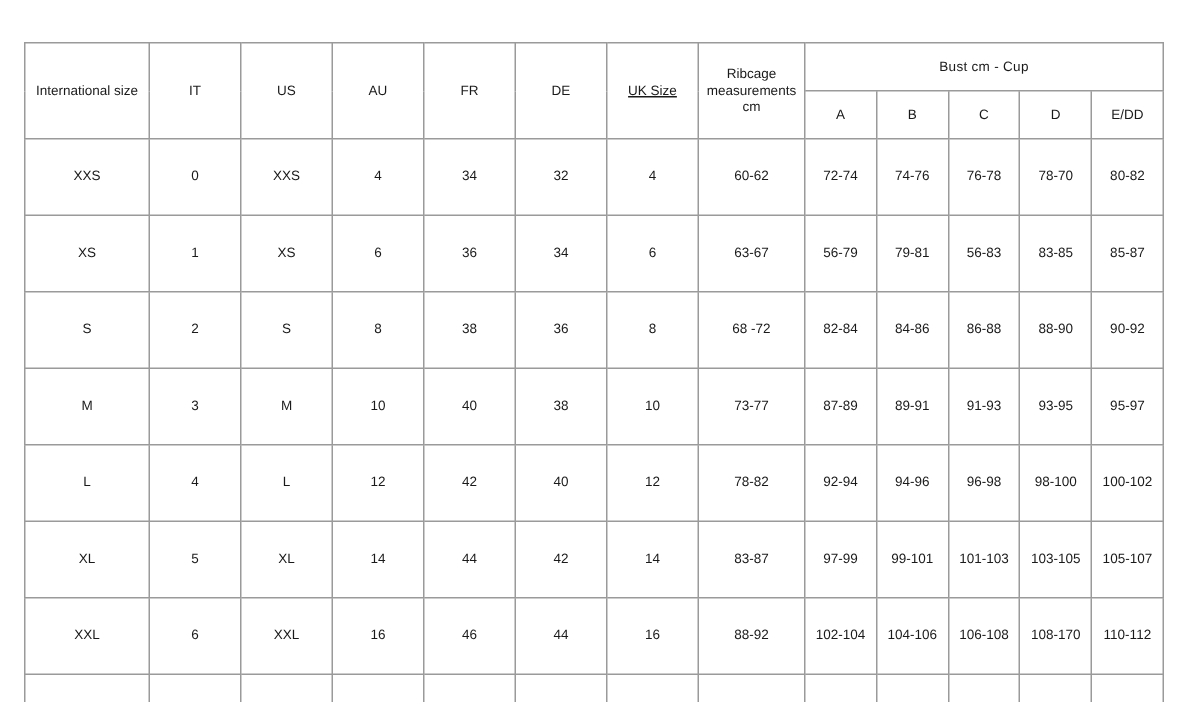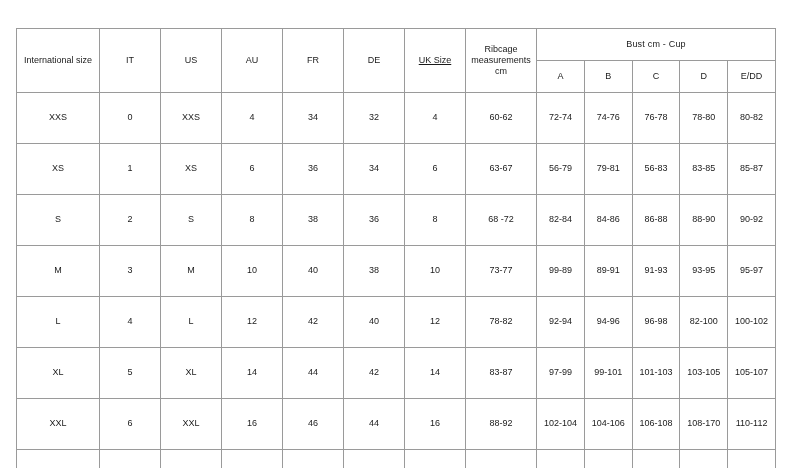--- a/index.html
+++ b/index.html
@@ -92,21 +92,21 @@
         <td>0</td>
         <td>XXS</td>
         <td>4</td>
         <td>34</td>
         <td>32</td>
         <td>4</td>
         <td>60-62</td>
         <td>72-74</td>
         <td>74-76</td>
         <td>76-78</td>
-        <td>78-80</td>
+        <td>78-70</td>
         <td>80-82</td>
       </tr>
       <tr>
         <td>XS</td>
         <td>1</td>
         <td>XS</td>
         <td>6</td>
         <td>36</td>
         <td>34</td>
         <td>6</td>
@@ -134,39 +134,39 @@
       </tr>
       <tr>
         <td>M</td>
         <td>3</td>
         <td>M</td>
         <td>10</td>
         <td>40</td>
         <td>38</td>
         <td>10</td>
         <td>73-77</td>
-        <td>99-89</td>
+        <td>87-89</td>
         <td>89-91</td>
         <td>91-93</td>
         <td>93-95</td>
         <td>95-97</td>
       </tr>
       <tr>
         <td>L</td>
         <td>4</td>
         <td>L</td>
         <td>12</td>
         <td>42</td>
         <td>40</td>
         <td>12</td>
         <td>78-82</td>
         <td>92-94</td>
         <td>94-96</td>
         <td>96-98</td>
-        <td>82-100</td>
+        <td>98-100</td>
         <td>100-102</td>
       </tr>
       <tr>
         <td>XL</td>
         <td>5</td>
         <td>XL</td>
         <td>14</td>
         <td>44</td>
         <td>42</td>
         <td>14</td>

